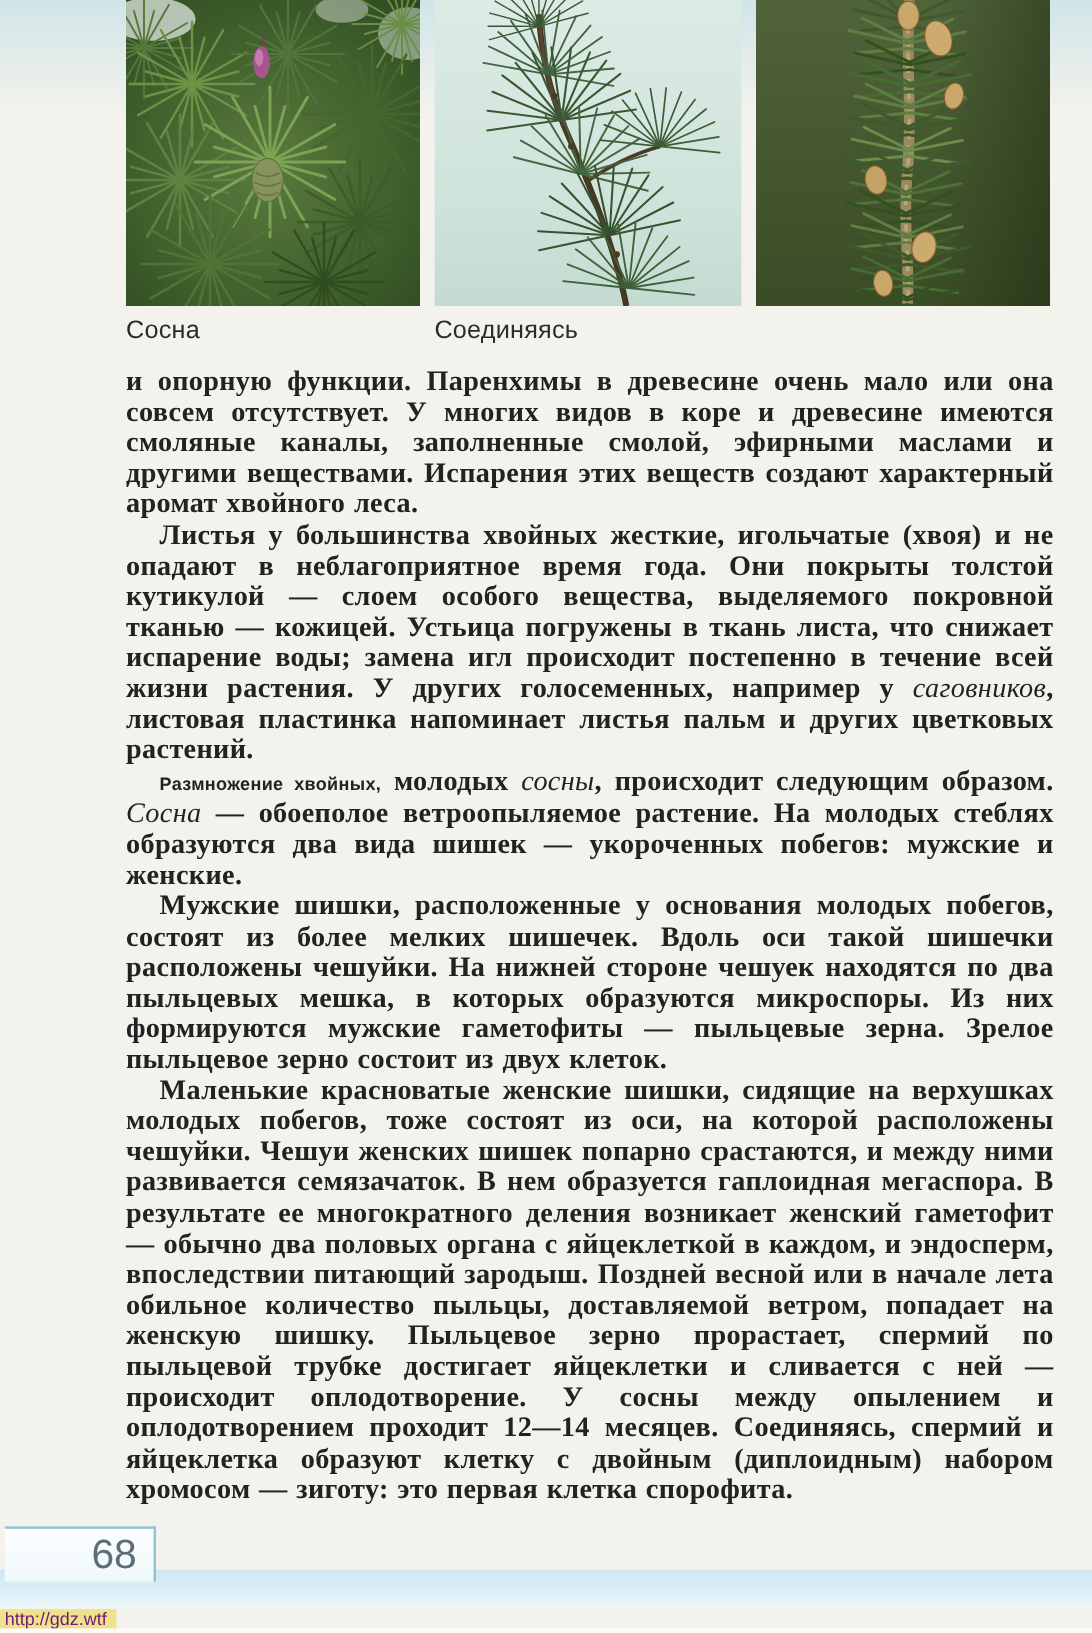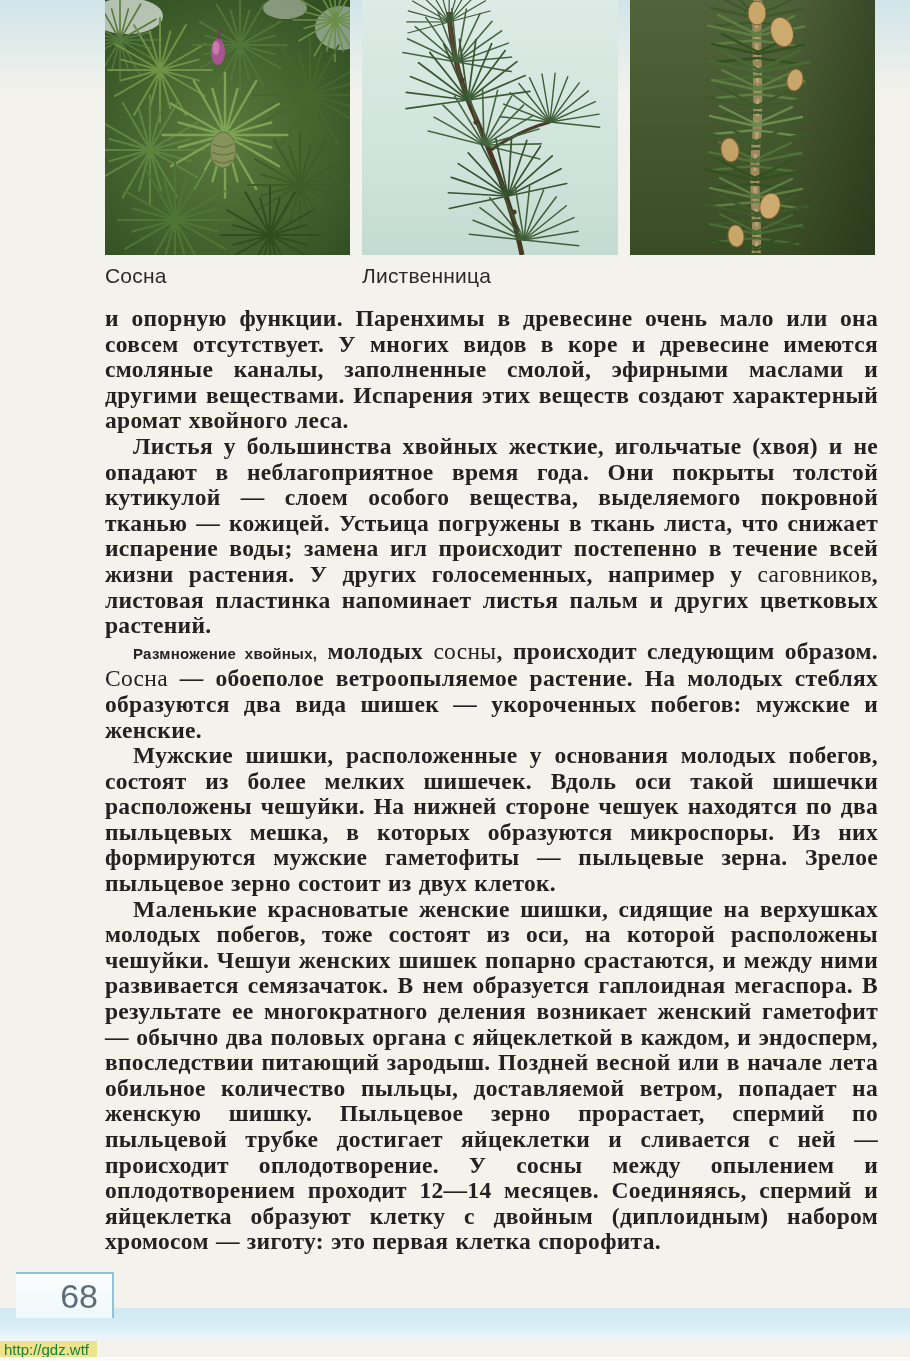--- a/index.html
+++ b/index.html
@@ -25,42 +25,42 @@
   }
   
   .article{
     position:absolute;left:105px;top:306px;width:773px;
     font-size:23.5px;line-height:25.6px;text-align:justify;
     letter-spacing:.3px;word-spacing:1px;hyphens:auto;
   }
   .article p{margin:0;}
   .article p.indent{text-indent:28px;}
   .run-n{font-style:normal;font-weight:bold;}
-  .run-i{}
+  .run-i{font-style:italic;}
   .run-bi{font-weight:bold;}
   .run-bs{font-family:"Liberation Sans",sans-serif;font-weight:700;font-size:15px;}
   
   .bottom-band{
     position:absolute;left:0;top:1308px;width:910px;height:34px;
     background:linear-gradient(180deg,#cfe8f2 0%,#d9eef6 55%,#e9f6fa 85%,rgba(233,246,250,0) 100%);
   }
   .page-number-box{
-    position:absolute;left:16px;top:1272px;width:98px;height:46px;
+    position:absolute;left:4px;top:1272px;width:126px;height:46px;
     background:linear-gradient(180deg,#fcfeff 0%,#eef8fb 100%);
     border-top:2px solid #8fc3d6;border-right:2px solid #8fc3d6;
     box-sizing:border-box;
   }
   .page-number{
     display:block;font-family:"Liberation Sans",sans-serif;
     font-size:34px;line-height:44px;color:#5d6e79;
     text-align:right;padding-right:14px;
   }
   .watermark{
     position:absolute;left:0;top:1341px;
-    background:#efe28c;color:#15803d;
+    background:#efe28c;color:#701a75;
     font-family:"Liberation Sans",sans-serif;font-size:15px;line-height:16px;
     padding:1px 8px 2px 4px;
   }
   .bottom-white{position:absolute;left:0;top:1357px;width:910px;height:4px;background:#fbfbf9;}
 </style>
 </head>
 <body>
 
 <div class="page">
 
@@ -156,21 +156,21 @@
           <use href="#tuft" transform="translate(106,100) rotate(-8) scale(1.25)" stroke="#3a5733"></use>
           <use href="#tuft" transform="translate(122,145) rotate(14) scale(1.15)" stroke="#44663f"></use>
           <use href="#tuft" transform="translate(188,122) rotate(6)" stroke="#3d5c37"></use>
           <use href="#tuft" transform="translate(146,196) rotate(-12) scale(1.2)" stroke="#365231"></use>
           <use href="#tuft" transform="translate(162,240) rotate(6) scale(1.1)" stroke="#3f6039"></use>
           <circle cx="100" cy="80" r="2.6" fill="#4a3b26"></circle>
           <circle cx="114" cy="122" r="2.6" fill="#4a3b26"></circle>
           <circle cx="152" cy="212" r="2.6" fill="#4a3b26"></circle>
         </svg>
       </div>
-      <div class="caption">Лиственница</div>
+      <div class="caption">Соединяясь</div>
     </div>
 
     <div class="figure">
       <div class="photo" style="width:245px">
         <svg viewBox="0 0 245 255" preserveAspectRatio="none">
           <defs>
             <linearGradient id="spruceBg" x1="0" y1="0" x2="0" y2="1">
               <stop offset="0%" stop-color="#50633a"></stop>
               <stop offset="100%" stop-color="#3a4c25"></stop>
             </linearGradient>

